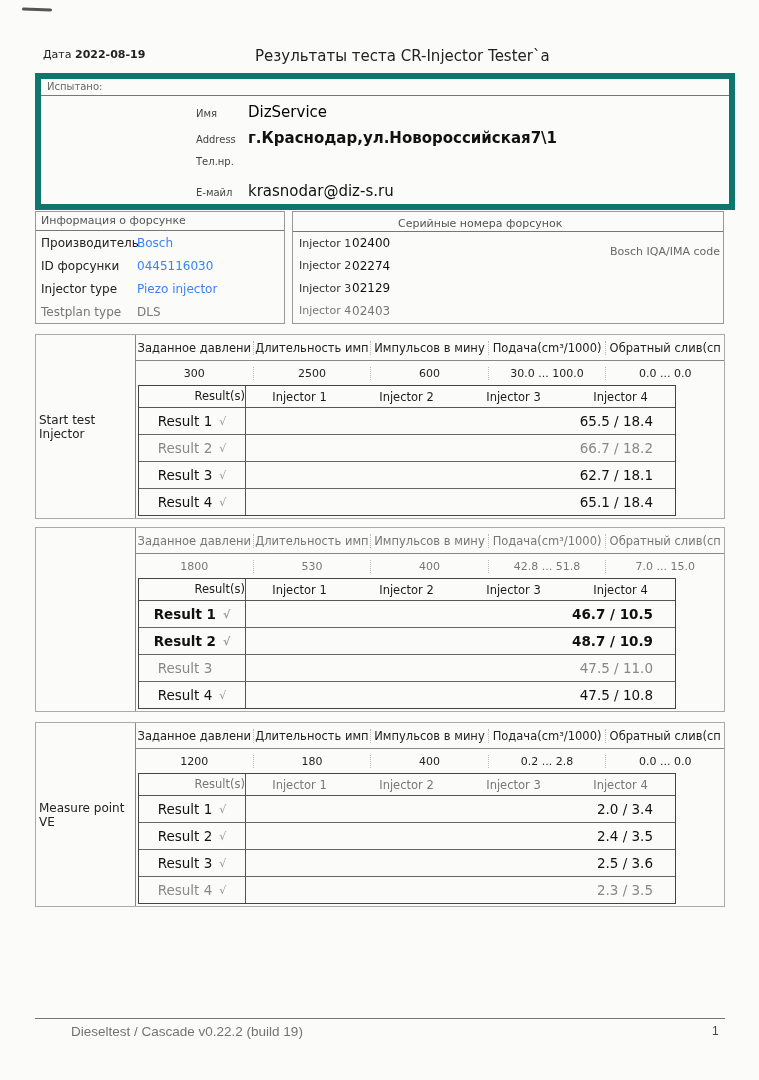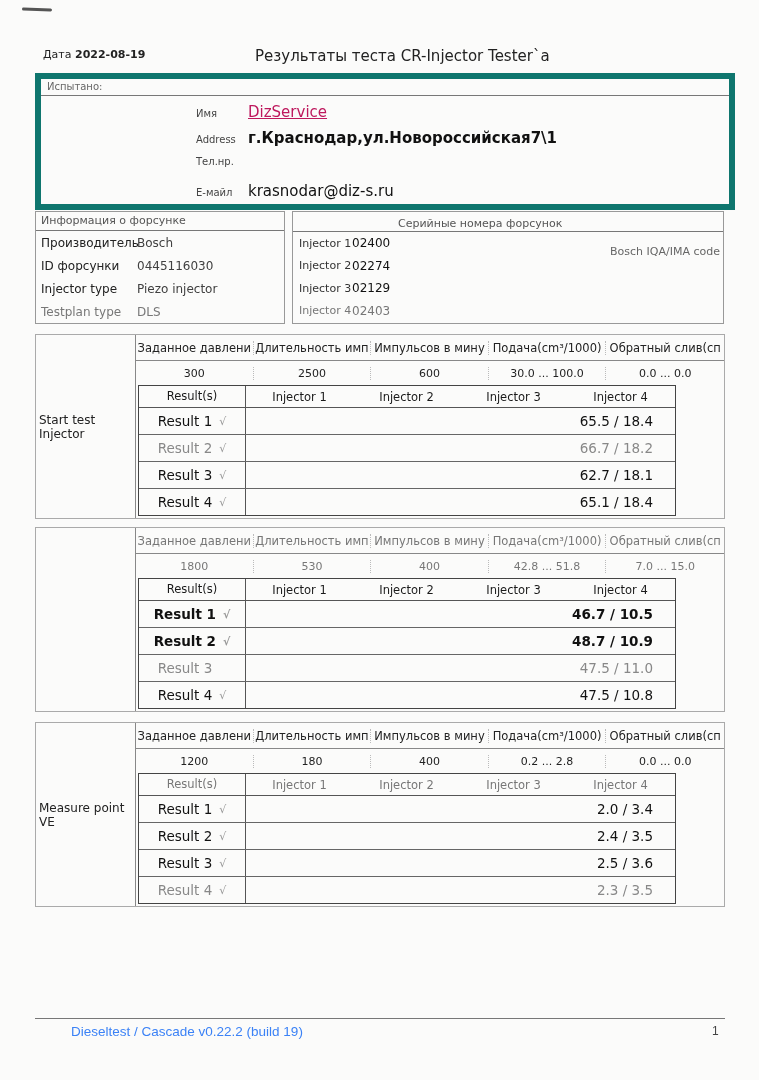--- a/index.html
+++ b/index.html
@@ -10,27 +10,27 @@
   .corner-mark { position:absolute; left:22px; top:8px; width:30px; height:3px; background:#555; border-radius:2px; transform:rotate(2deg); }
   .date { position:absolute; left:43px; top:48px; font-size:11px; color:#222; }
   .date b { font-weight:bold; }
   .title { position:absolute; left:255px; top:47px; font-size:15px; color:#222; }
 
   .tested { position:absolute; left:35px; top:73px; width:688px; height:125px; border:6px solid #0f766e; }
   .tested-head { height:17px; border-bottom:1px solid #777; font-size:10px; color:#666; padding:2px 6px 0; box-sizing:border-box; }
   .tested-row { position:absolute; left:0; display:flex; align-items:baseline; }
   .tested-row .lbl { width:52px; text-align:left; font-size:10px; color:#444; margin-left:155px; }
   .tested-row .val { font-size:15px; color:#111; font-weight:bold; }
-  .tested-row .val.light { font-weight:normal; color:#be185d;text-decoration:underline; }
+  .tested-row .val.light { font-weight:normal; color:#000000; }
 
   .info { position:absolute; left:35px; top:211px; width:248px; height:111px; border:1px solid #999; }
   .info-head { height:19px; border-bottom:1px solid #777; font-size:11px; color:#555; padding:2px 5px 0; box-sizing:border-box; }
   .info-row { display:flex; height:23px; align-items:center; font-size:12px; }
   .info-row .k { width:96px; padding-left:5px; color:#222; }
-  .info-row .v { color:#404040; }
+  .info-row .v { color:#3b82f6; }
   .info-row.faded .k, .info-row.faded .v { color:#777; }
 
   .serials { position:absolute; left:292px; top:211px; width:430px; height:111px; border:1px solid #999; }
   .serials-head { height:19px; border-bottom:1px solid #777; font-size:11px; color:#555; position:relative; }
   .serials-head .c { position:absolute; left:105px; top:5px; }
   .serials-head .r { position:absolute; right:3px; top:2px; font-size:11px; color:#666;margin-top:31px; }
   .serial-row { display:flex; height:22.5px; align-items:center; font-size:12px; padding-left:6px; }
   .serial-row .k { width:53px; color:#333; font-size:11px; }
   .serial-row .v { color:#111; }
   .serial-row.faded .k, .serial-row.faded .v { color:#777; }
@@ -41,33 +41,33 @@
   .params { position:absolute; left:100px; right:0; top:0; }
   .params .row { display:flex; height:25px; align-items:center; }
   .params .hdr { border-bottom:1px solid #888; }
   .params .cell { width:117px; text-align:center; font-size:11px; color:#222; white-space:nowrap; overflow:hidden; border-right:1px dotted #bbb; }
   .params .cell:last-child { border-right:none; width:118px; }
   .params.light .cell { color:#777; }
   .params .hdr .cell { font-size:11.5px; }
 
   .results { position:absolute; left:102px; top:50px; width:536px; border:1px solid #444; background:#fbfbfa; }
   .results .rh { display:flex; height:21px; border-bottom:1px solid #555; font-size:11.5px; align-items:center; }
-  .results .rh .c0 { width:106px; text-align:center; border-right:1px solid #555; height:100%; line-height:21px; }
+  .results .rh .c0 { width:106px; text-align:right; border-right:1px solid #555; height:100%; line-height:21px; }
   .results .rh .ci { width:107px; text-align:center; }
   .results .rr { display:flex; height:26px; border-bottom:1px solid #666; align-items:center; }
   .results .rr:last-child { border-bottom:none; }
   .results .rr .c0 { width:106px; border-right:1px solid #555; height:100%; display:flex; align-items:center; justify-content:center; font-size:13.5px; color:#111; }
   .results .rr .c0 .chk { font-size:11px; color:#999; margin-left:7px; }
   .results .rr .val { flex:1; text-align:right; padding-right:22px; font-size:13.5px; color:#111; }
   .results .rr.faded .c0, .results .rr.faded .val { color:#888; }
   .results .rr.bold .val, .results .rr.bold .c0 { font-weight:bold; }
   .results.light .rh { color:#777; }
 
   .footer-line { position:absolute; left:35px; top:1018px; width:690px; border-top:1px solid #777; }
-  .footer { position:absolute; left:71px; top:1024px; font-family:"Liberation Sans", sans-serif; font-size:13.5px; color:#3b82f6; }
+  .footer { position:absolute; left:71px; top:1024px; font-family:"Liberation Sans", sans-serif; font-size:13.5px; color:#737373; }
   .page-num { position:absolute; left:712px; top:1024px; font-family:"Liberation Sans", sans-serif; font-size:12px; color:#444; }
 </style>
 </head>
 <body>
 
 <div class="corner-mark"></div>
 
 <div class="date">
   <span>Дата</span>
   <b>2022-08-19</b>

